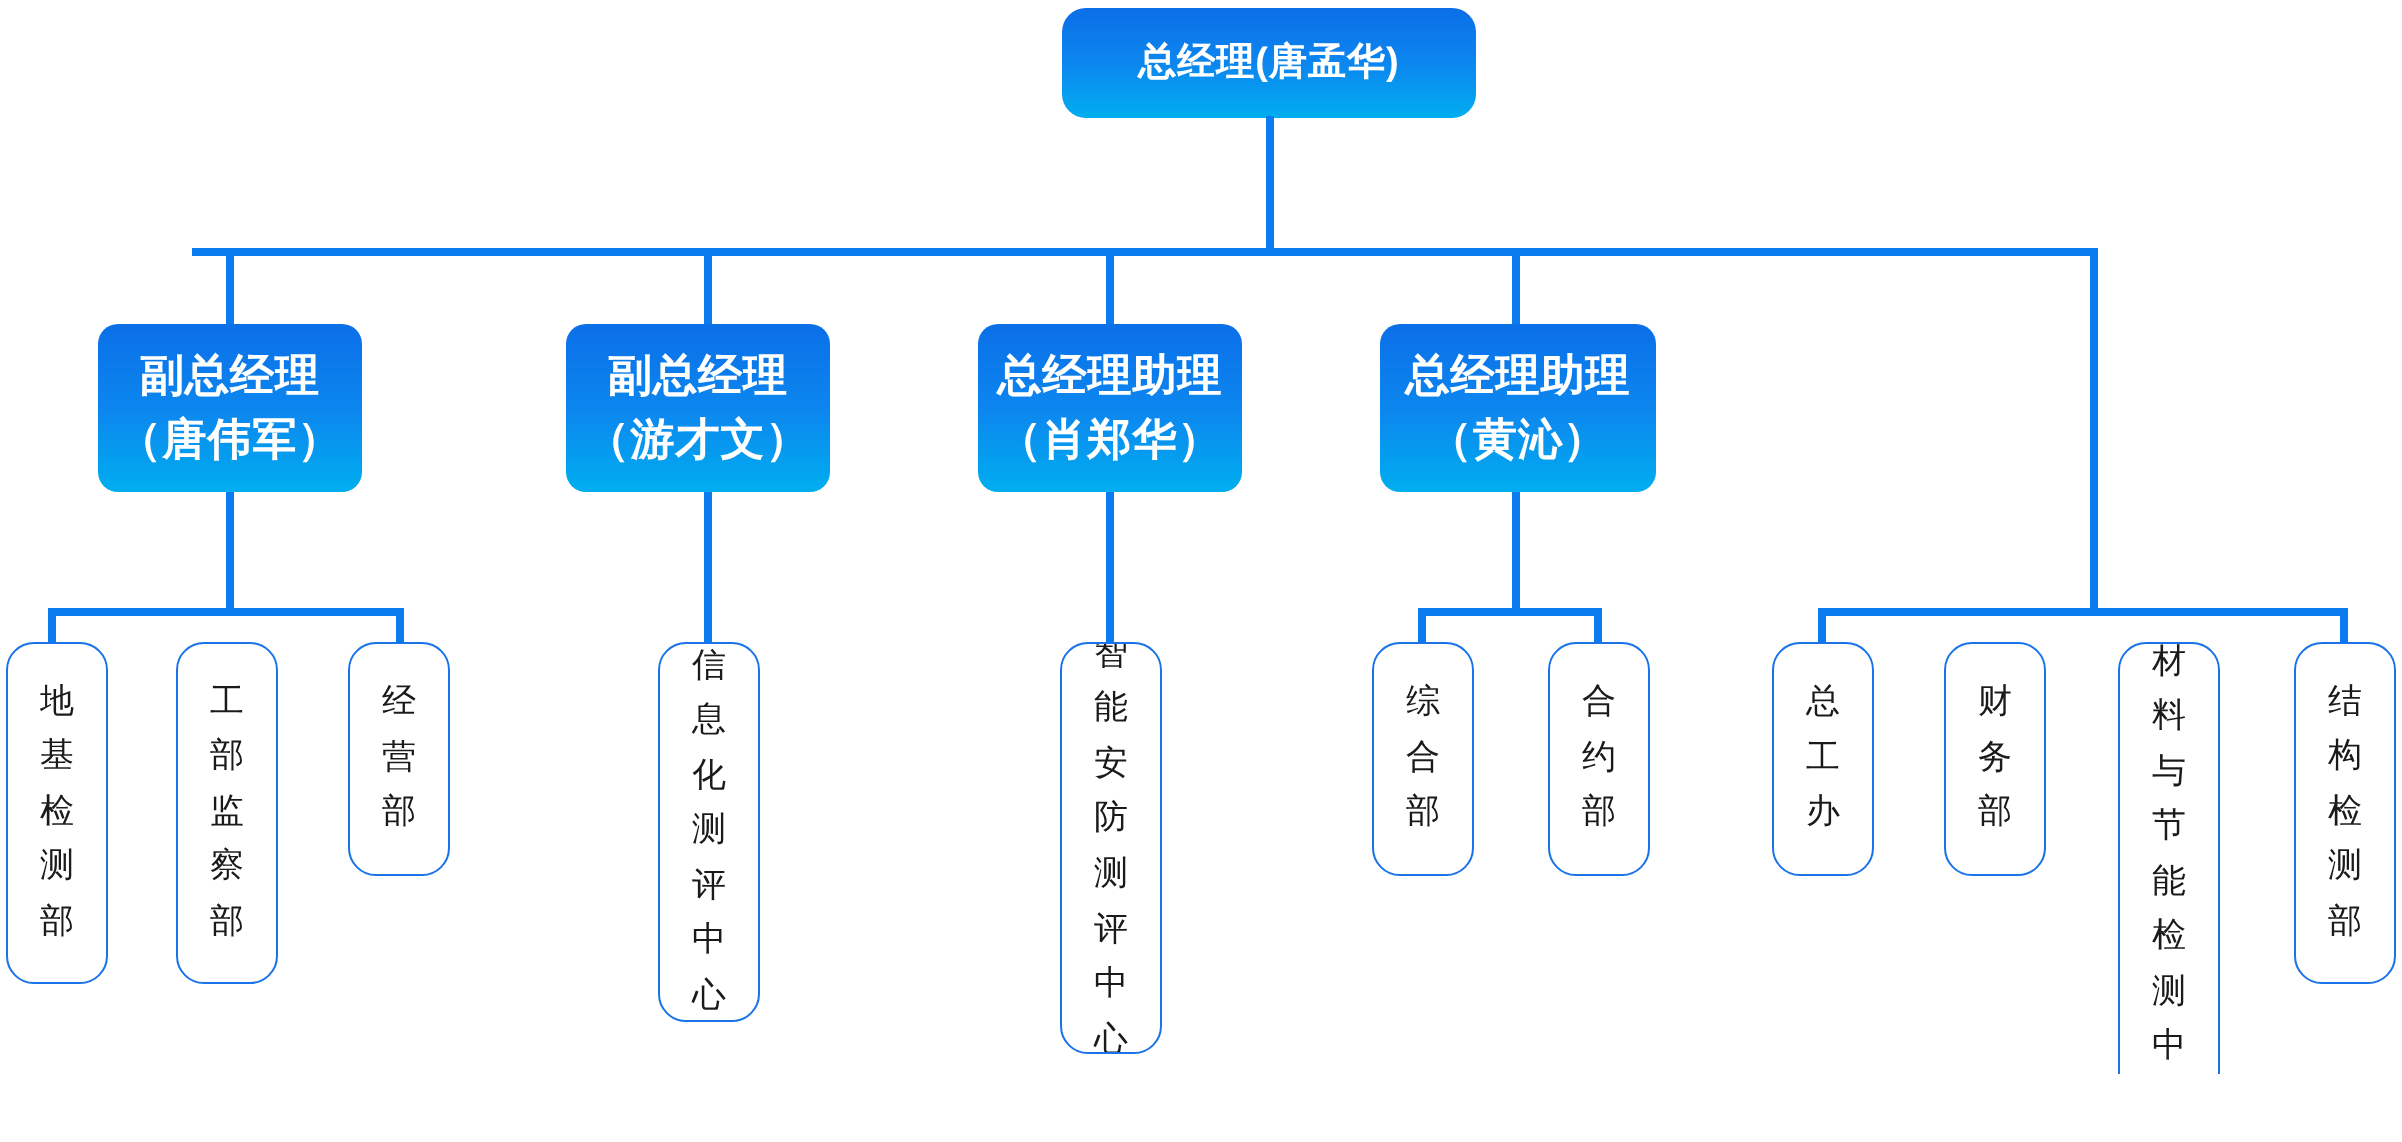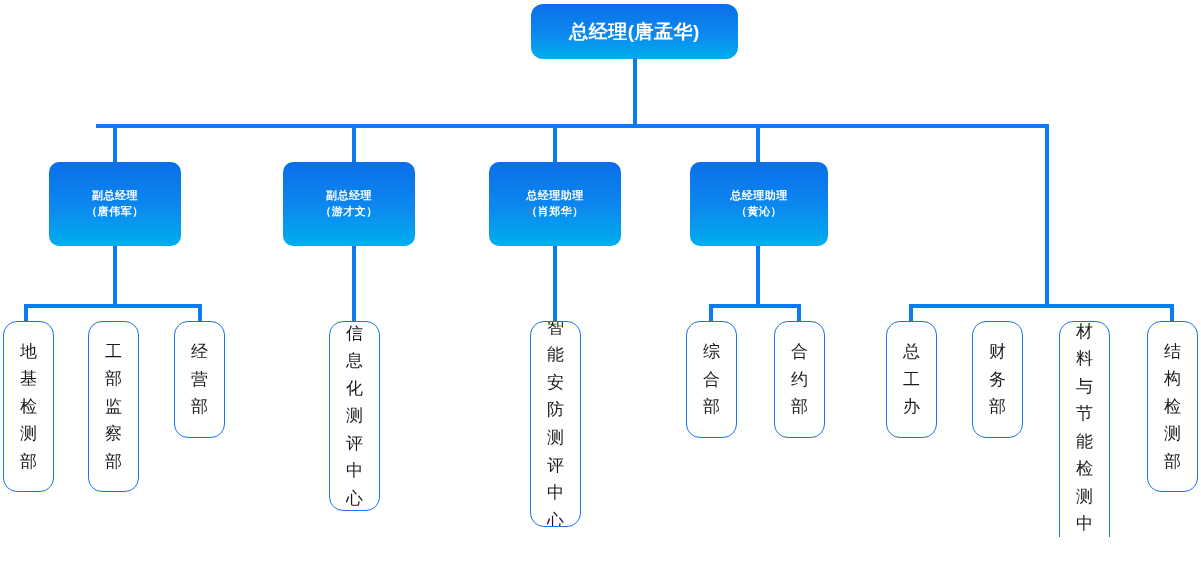--- a/index.html
+++ b/index.html
@@ -39,21 +39,21 @@
     text-align: center;
     font-weight: bold;
     letter-spacing: 0.5px;
     box-sizing: border-box;
   }
   .gbox .line { display: block; line-height: 1.45; }
   .gbox.root {
     font-size: 19px;
     border-radius: 12px;
   }
-  .gbox.lvl2 { font-size: 11px; }
+  .gbox.lvl2 { font-size: 22px; }
 
   
   .lbox {
     position: absolute;
     border: 1.5px solid #1a73e8;
     border-radius: 14px;
     background: #ffffff;
     color: #1a1a1a;
     box-sizing: border-box;
     display: flex;

